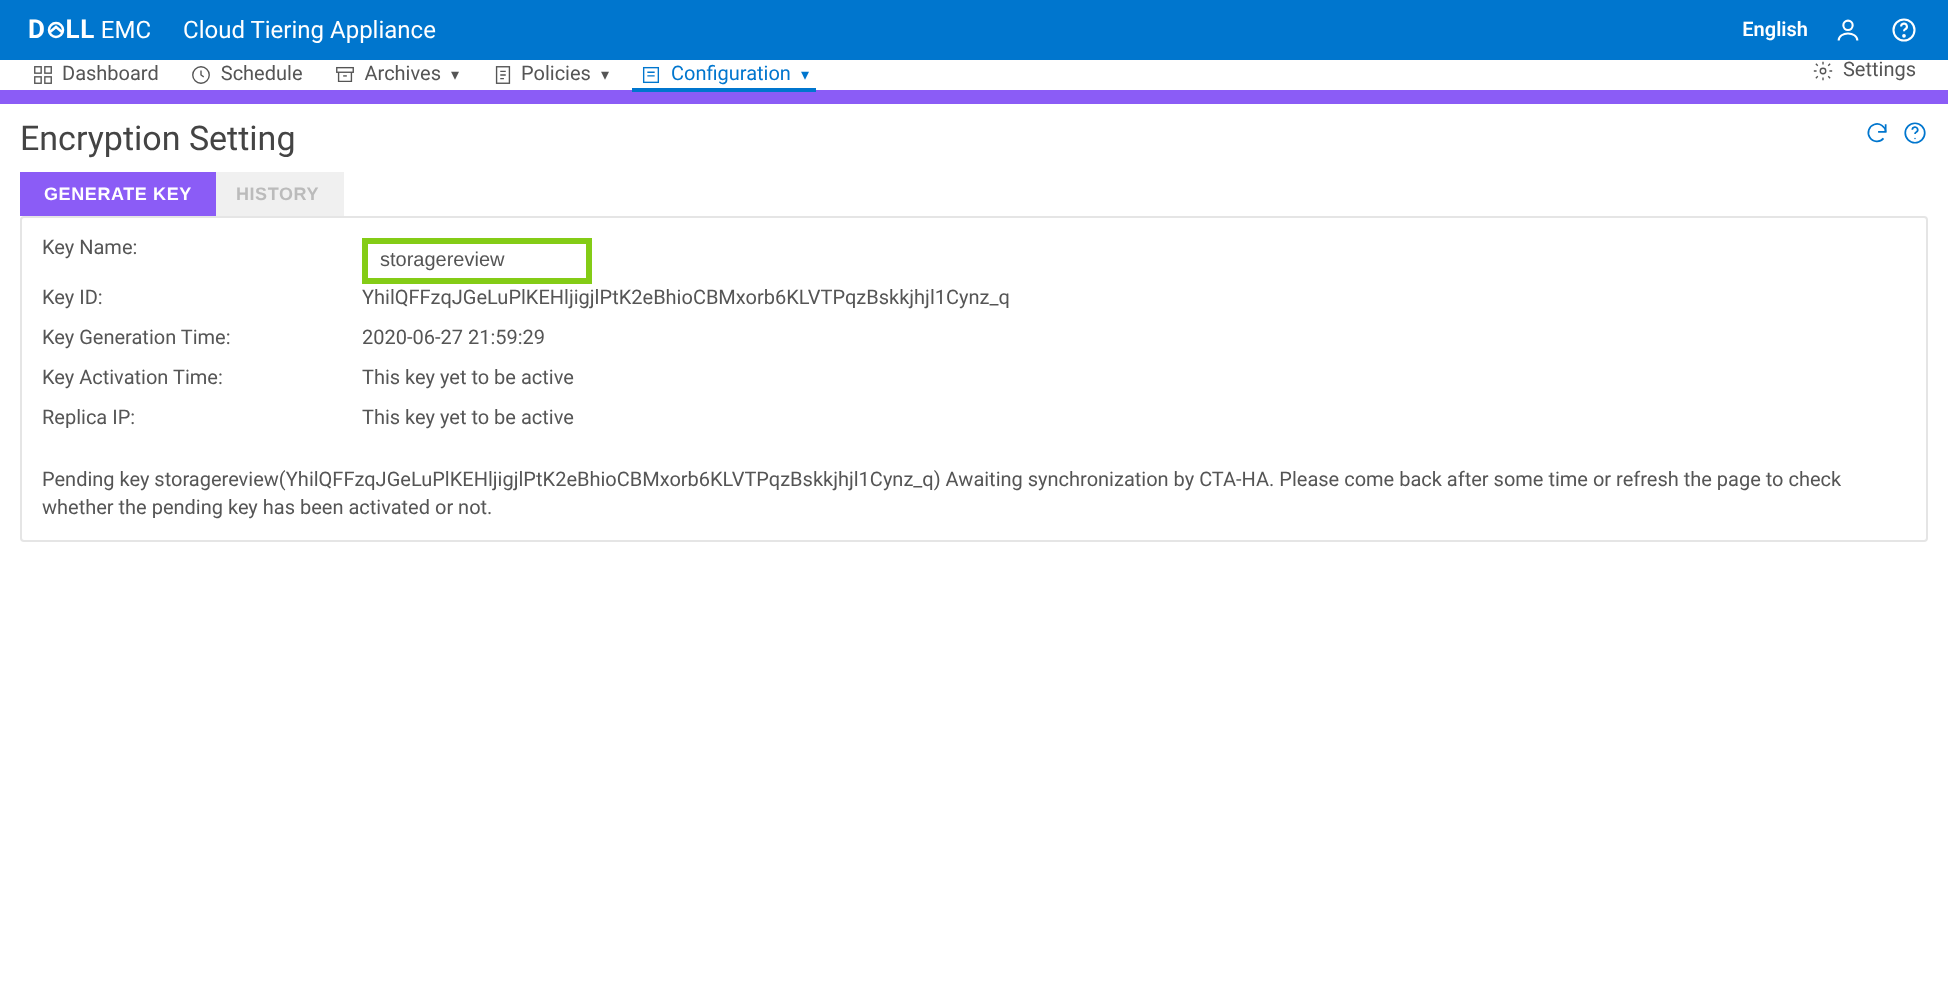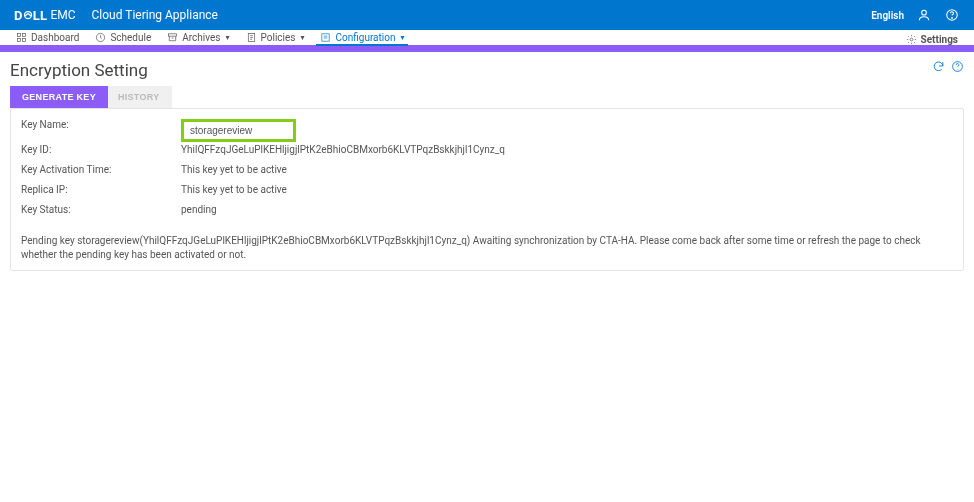--- a/index.html
+++ b/index.html
@@ -17,21 +17,21 @@
   
   
   .navbar { height: 22px; border-bottom: 7px solid #8b5cf6; display: flex; align-items: stretch; padding: 0 8px; justify-content: space-between; background:#fff;}
   .nav-left { display: flex; align-items: stretch; }
   .nav-item { display: flex; align-items: center; gap: 4px; padding: 0 8px; font-size: 10px; color: #555; cursor: pointer; position:relative; }
   .nav-item svg { width: 11px; height: 11px; stroke:#555; fill:none; stroke-width:1.5;}
   .nav-item.active { color: #0076ce; }
   .nav-item.active svg { stroke:#0076ce; }
   .nav-item.active::after { content:""; position:absolute; left:4px; right:4px; bottom:-1px; height:2px; background:#0076ce;}
   .nav-caret { font-size:8px; margin-left:1px;}
-  .nav-right { display:flex; align-items:flex-end; gap:4px; padding:0 8px; font-size:10px; color:#555; cursor:pointer;font-weight:bold;}
+  .nav-right { display:flex; align-items:flex-start; gap:4px; padding:0 8px; font-size:10px; color:#555; cursor:pointer;}
   .nav-right svg { width:11px; height:11px; stroke:#555; fill:none; stroke-width:1.5;}
   
   
   .page-head { display:flex; justify-content:space-between; align-items:flex-start; padding: 8px 10px 6px; }
   .page-title { font-size: 17px; font-weight: 400; color:#444; }
   .page-actions { display:flex; gap:6px; align-items:center; }
   .page-actions .ic { width:13px; height:13px; cursor:pointer; }
   .page-actions svg { stroke:#0076ce; fill:none; stroke-width:1.6;}
   
   
@@ -163,26 +163,26 @@
   <div class="panel">
     <div class="row">
       <div class="label">Key Name:</div>
       <div class="value"><input type="text" value="storagereview" style=""></div>
     </div>
     <div class="row">
       <div class="label">Key ID:</div>
       <div class="value">YhilQFFzqJGeLuPlKEHljigjlPtK2eBhioCBMxorb6KLVTPqzBskkjhjl1Cynz_q</div>
     </div>
     <div class="row">
+      <div class="label">Key Generation Time:</div>
+      <div class="value">2020-06-27 21:59:29</div>
+    </div>
+    <div class="row">
       <div class="label">Key Activation Time:</div>
       <div class="value">This key yet to be active</div>
     </div>
     <div class="row">
       <div class="label">Replica IP:</div>
       <div class="value">This key yet to be active</div>
     </div>
-    <div class="row">
-      <div class="label">Key Status:</div>
-      <div class="value">pending</div>
-    </div>
     <div class="msg">Pending key storagereview(YhilQFFzqJGeLuPlKEHljigjlPtK2eBhioCBMxorb6KLVTPqzBskkjhjl1Cynz_q) Awaiting synchronization by CTA-HA. Please come back after some time or refresh the page to check whether the pending key has been activated or not.</div>
   </div>
 </div>
 
 </body></html>

